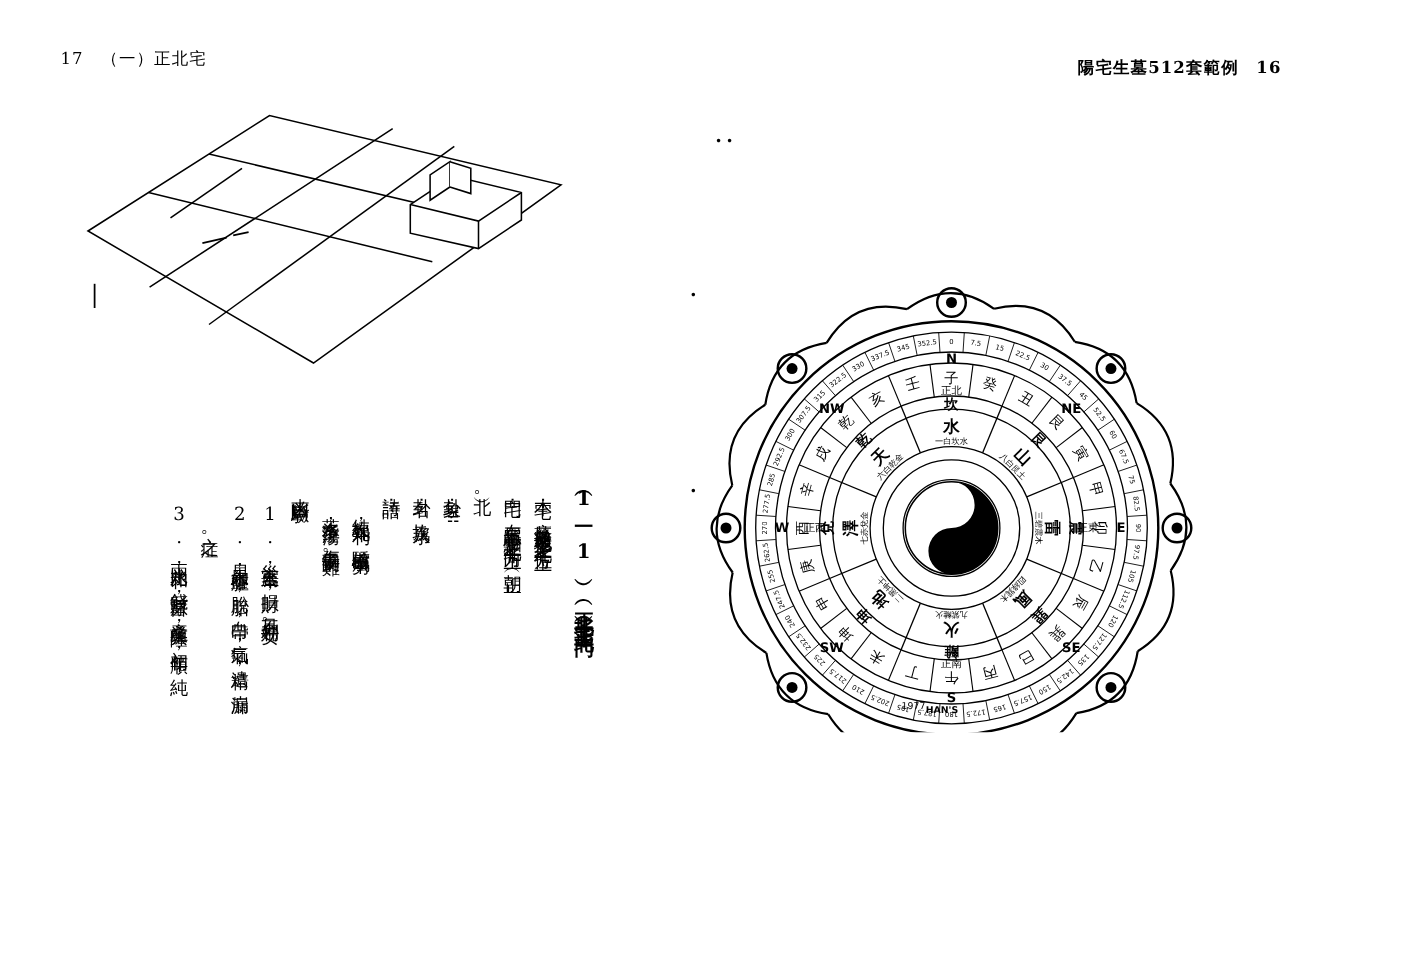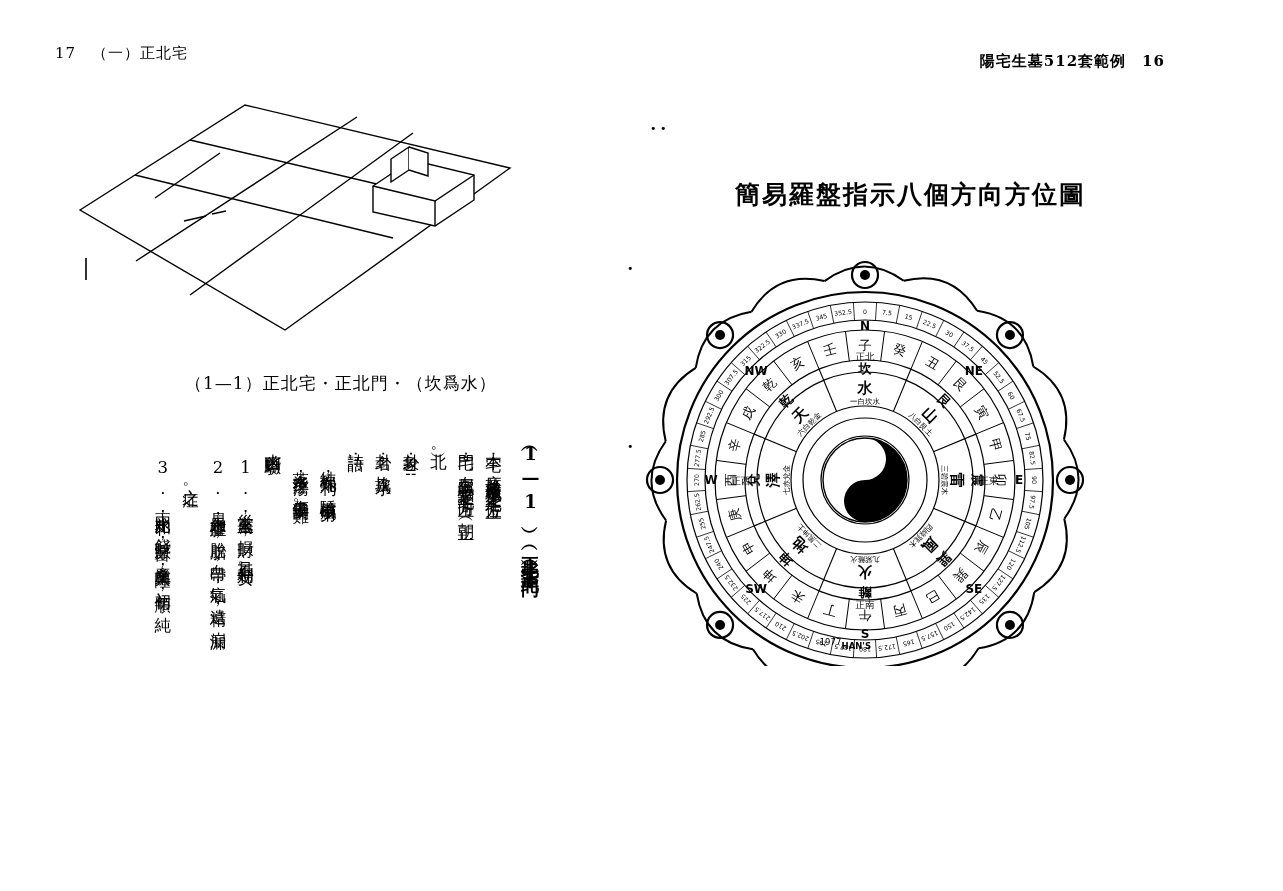--- a/index.html
+++ b/index.html
@@ -154,21 +154,20 @@
       </g>
 
       <g stroke="#000" stroke-width="1.6">
         <path d="M 124 131 L 146 126"></path>
         <path d="M 152 124 L 166 121"></path>
         <path d="M 26 190 L 26 168"></path>
       </g>
     </svg>
   </div>
 
-  <div class="caption-1">（1—1）正北宅・正北門・（坎爲水）</div>
 
   <div class="vtext">
     <div class="vcol title gapL">（1—1）　（正北）宅（正北）門：</div>
     <div class="vcol gapS">本宅：座落於整塊地形之（正北）方位上。</div>
     <div class="vcol">宅門：在宅屋中心點之（正北）方向上。朝（正</div>
     <div class="vcol">北）。</div>
     <div class="vcol"><span>卦象：</span><span class="trigram">☵</span></div>
     <div class="vcol">卦名：坎爲水</div>
     <div class="vcol">詩語：</div>
     <div class="vcol indent-1">純坎九年利，驕傲屬中男；</div>
@@ -177,21 +176,20 @@
     <div class="vcol indent-1">1.災害薦至，損財，且不利婦女。</div>
     <div class="vcol indent-1">2.易患水蠱腫，脫胎，白帶，疝氣，遺精，崩漏</div>
     <div class="vcol indent-2">之症。</div>
     <div class="vcol indent-1">3.兩水比和，錢財富原，產業興隆，初年順，純</div>
   </div>
 
   <div class="dots" style="left:650px; top:122px;">• •</div>
   <div class="dots" style="left:627px; top:262px;">•</div>
   <div class="dots" style="left:627px; top:440px;">•</div>
 
-  <div class="title-right">簡易羅盤指示八個方向方位圖</div>
 
   <div class="compass-wrap">
     <svg id="compass" width="450" height="450" viewBox="0 0 450 450">
         <g fill="none" stroke="#000" stroke-width="2.2">
           <circle cx="225" cy="20" r="13" fill="none" stroke="#000" stroke-width="2.2"></circle>
           <circle cx="225" cy="20" r="5" fill="#000" stroke="none"></circle>
           <circle cx="369.9568901432423" cy="80.04310985675778" r="13" fill="none" stroke="#000" stroke-width="2.2"></circle>
           <circle cx="369.9568901432423" cy="80.04310985675778" r="5" fill="#000" stroke="none"></circle>
           <circle cx="430" cy="225" r="13" fill="none" stroke="#000" stroke-width="2.2"></circle>
           <circle cx="430" cy="225" r="5" fill="#000" stroke="none"></circle>

